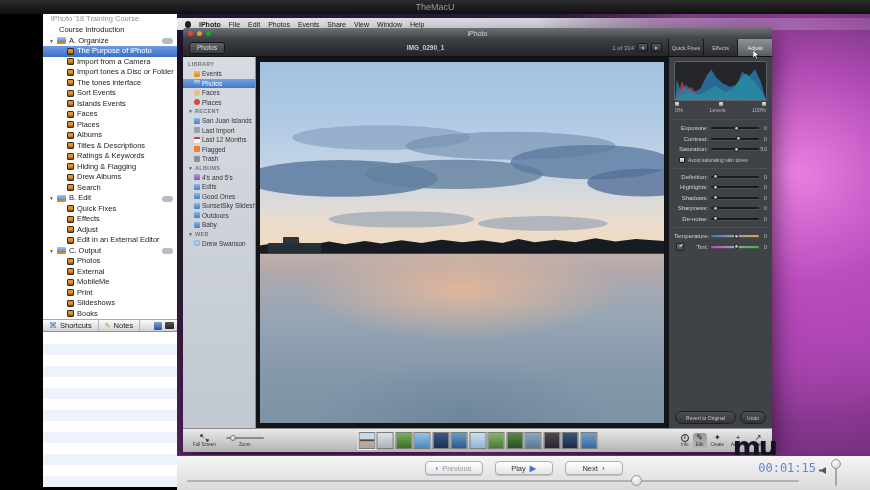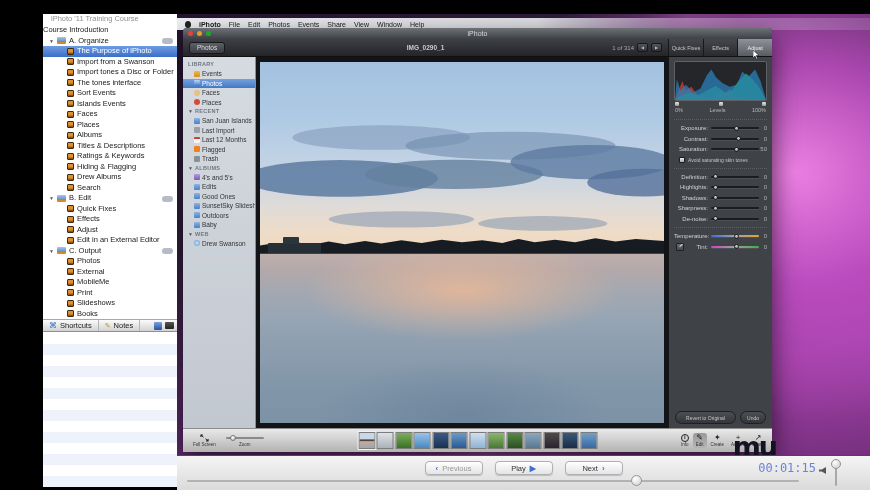--- a/index.html
+++ b/index.html
@@ -6,21 +6,21 @@
 html,body{width:870px;height:490px;background:#000;overflow:hidden;font-family:"Liberation Sans",sans-serif}
 .stage{position:absolute;inset:0}
 
 
 .titlebar{position:absolute;left:0;top:0;width:870px;height:14px;background:linear-gradient(#2c2c2c,#101010);color:#9a9a9a;font-size:9px;text-align:center;line-height:14px}
 
 
 .sidebar{position:absolute;left:43px;top:14px;width:134px;height:473px;background:#fff;font-size:7.5px;color:#1a1a1a;overflow:hidden}
 .sb-row{height:10.5px;line-height:10.5px;display:flex;align-items:center;white-space:nowrap;overflow:hidden;position:relative}
 .course-title{height:11px;padding-left:8px;color:#8f8f8f}
-.intro{padding-left:0}
+.intro{padding-left:16px}
 .section{padding-left:6px}
 .tri{font-size:5px;color:#555;margin-right:2px;width:6px;flex:none}
 .badge{position:absolute;right:4px;top:2.5px;width:11px;height:6px;background:#b6bcc6;border-radius:3px}
 .item{padding-left:24px}
 .item.selected{background:linear-gradient(#6f9be2,#3a6fc8);color:#fff}
 .ic-movie{width:7px;height:7px;background:linear-gradient(#e09030 55%,#7a4610);border:0.5px solid #3a2a10;border-radius:1px;margin-right:3px;flex:none}
 .ic-folder{width:9px;height:7px;background:linear-gradient(#a6c6ec,#5a8cc8);border-radius:1px;margin-right:3px;flex:none;border-bottom:2px solid #d98a1a}
 .sb-tabs{position:absolute;top:305px;left:0;width:100%;height:13px;background:linear-gradient(#fbfbfb,#d2d2d2);border-top:1px solid #a8a8a8;border-bottom:1px solid #8f8f8f;display:flex;align-items:center;font-size:7.5px;color:#222}
 .sb-tab{display:flex;align-items:center;gap:3px;height:100%;padding:0 6px;border-right:1px solid #b5b5b5}
 .cmd{color:#3a6fd0;font-size:8px}
@@ -144,40 +144,43 @@
 .timer{position:absolute;right:54px;top:5px;font-family:"DejaVu Sans Mono",monospace;font-size:12px;color:#6b83d6}
 .speaker{position:absolute;right:44px;top:11px;width:7px;height:7px;background:#555;clip-path:polygon(0 35%,40% 35%,100% 0,100% 100%,40% 65%,0 65%)}
 .volume{position:absolute;right:33px;top:5px;width:2px;height:25px;background:#a8a8a8;border-radius:1px}
 .vol-knob{position:absolute;left:-4px;top:-2px;width:10px;height:10px;border-radius:50%;background:radial-gradient(circle at 35% 30%,#fff,#c8c8c8);border:1px solid #949494}
 </style>
 </head>
 <body>
 
 <div class="stage">
 
+  <div class="titlebar">
+    <span>TheMacU</span>
+  </div>
 
   <div class="sidebar">
-    <div class="sb-row course-title">iPhoto '11 Training Course</div>
+    <div class="sb-row course-title">iPhoto '18 Training Course</div>
     <div class="sb-row intro">
         <span>Course Introduction</span>
       </div>
 
     <div class="sb-row section">
       <span class="tri">▼</span>
       <span class="ic-folder"></span>
       <span>A. Organize</span>
       <span class="badge"></span>
     </div>
     <div class="sb-row item selected">
         <span class="ic-movie"></span>
         <span>The Purpose of iPhoto</span>
       </div>
     <div class="sb-row item">
         <span class="ic-movie"></span>
-        <span>Import from a Swanson</span>
+        <span>Import from a Camera</span>
       </div>
     <div class="sb-row item">
         <span class="ic-movie"></span>
         <span>Import tones a Disc or Folder</span>
       </div>
     <div class="sb-row item">
         <span class="ic-movie"></span>
         <span>The tones interface</span>
       </div>
     <div class="sb-row item">

